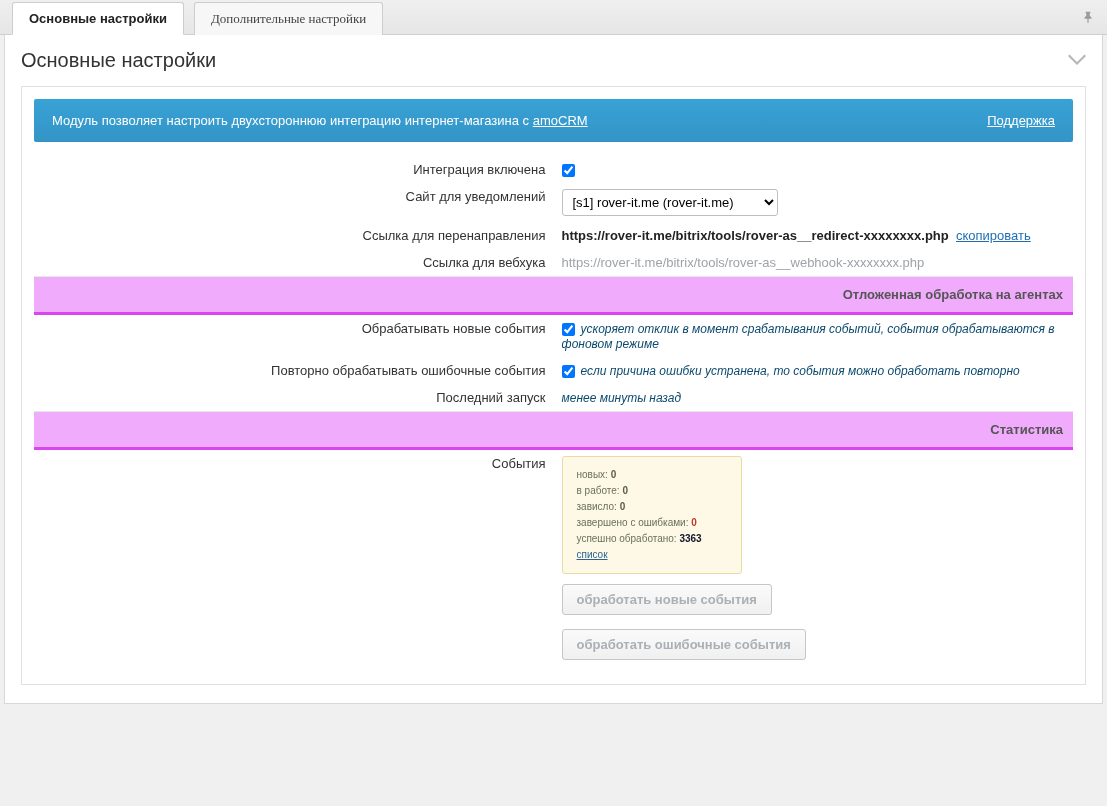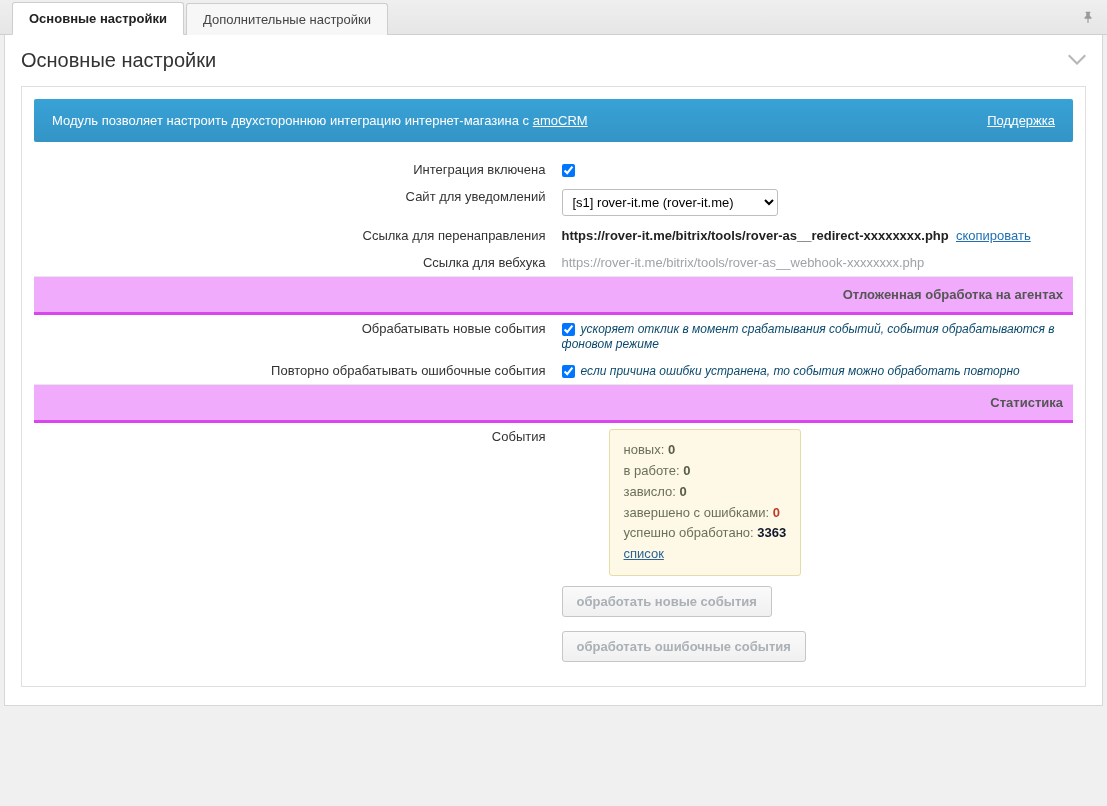--- a/index.html
+++ b/index.html
@@ -33,21 +33,21 @@
     cursor: pointer;
     position: relative;
     top: 1px;
   }
   .tab.active {
     background: #fff;
     color: #222;
     font-weight: bold;
     border-bottom: 1px solid #fff;
   }
-  .tab:not(.active) { margin-left: 0; }
+  .tab:not(.active) { margin-left: 8px; font-family: Liberation Serif, serif; }
   .pin-icon {
     position: absolute;
     right: 12px;
     top: 10px;
     color: #999;
     font-size: 16px;
     cursor: pointer;
   }
   .page-panel {
     background: #fff;
@@ -165,24 +165,23 @@
     background: linear-gradient(to bottom, #fafafa, #f0f0f0);
     cursor: default;
   }
   .stats-box {
     display: inline-block;
     background: #fdf9e6;
     border: 1px solid #e5dca6;
     border-radius: 3px;
     padding: 10px 14px;
     min-width: 180px;
-    font-size: 13px;
+    font-size: 10px;
     color: #6b705a;
     line-height: 1.6;
-    margin-left: 47px;
   }
   .stats-box .val-bold { font-weight: bold; color: #585d48; }
   .stats-box .val-red { color: #c0392b; font-weight: bold; }
   .stats-box .val-green { color: #0f172a; font-weight: bold; }
   .stats-box .link-list { color: #2a6496; text-decoration: underline; cursor: pointer; }
   .btn-stack { display: flex; flex-direction: column; gap: 14px; margin-top: 10px; align-items: flex-start; }
 </style>
 </head>
 <body>
 
@@ -249,20 +248,26 @@
       <tr>
         <td class="label-cell">Обрабатывать новые события</td>
         <td class="value-cell">
           <input type="checkbox" checked="" style=""><span class="hint">ускоряет отклик в момент срабатывания событий, события обрабатываются в фоновом режиме</span>
         </td>
       </tr>
       <tr>
         <td class="label-cell">Повторно обрабатывать ошибочные события</td>
         <td class="value-cell">
           <input type="checkbox" checked="" style=""><span class="hint">если причина ошибки устранена, то события можно обработать повторно</span>
+        </td>
+      </tr>
+      <tr>
+        <td class="label-cell">Последний запуск</td>
+        <td class="value-cell">
+          <span class="hint">менее минуты назад</span>
         </td>
       </tr>
 
       <tr class="section-header-row">
         <td colspan="2">Статистика</td>
       </tr>
       <tr>
         <td class="label-cell">События</td>
         <td class="value-cell">
           <div class="stats-box">

